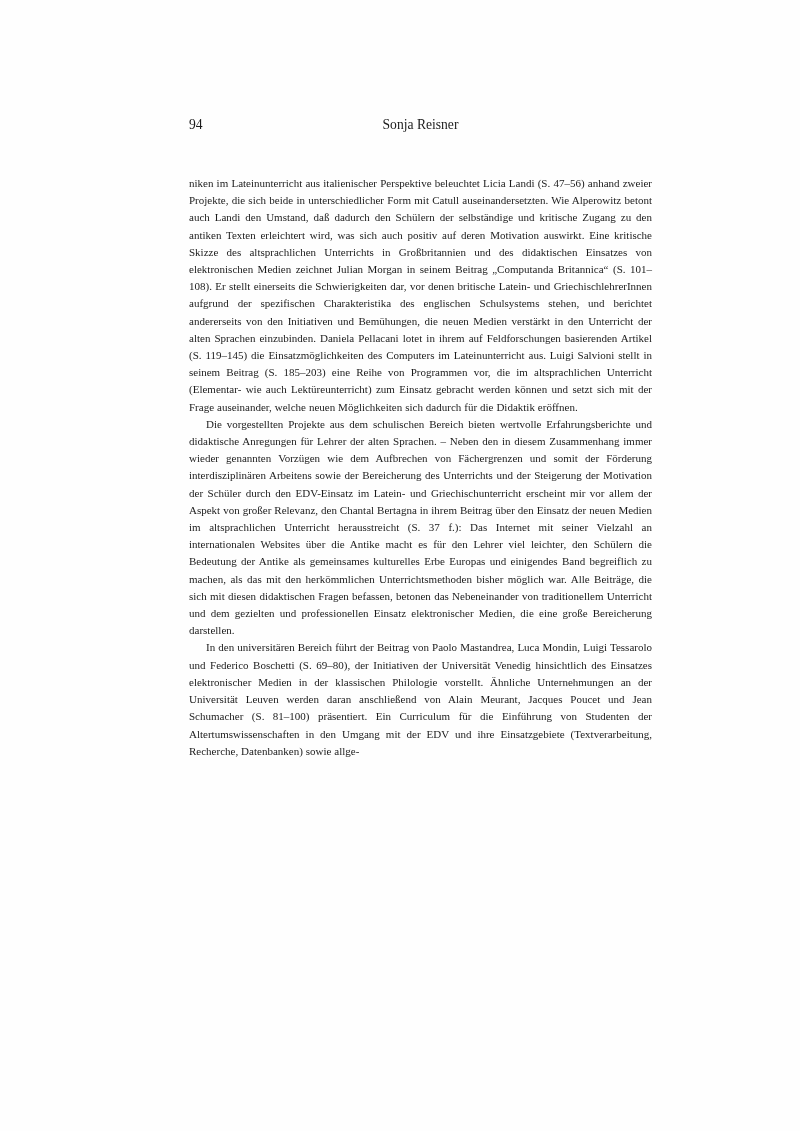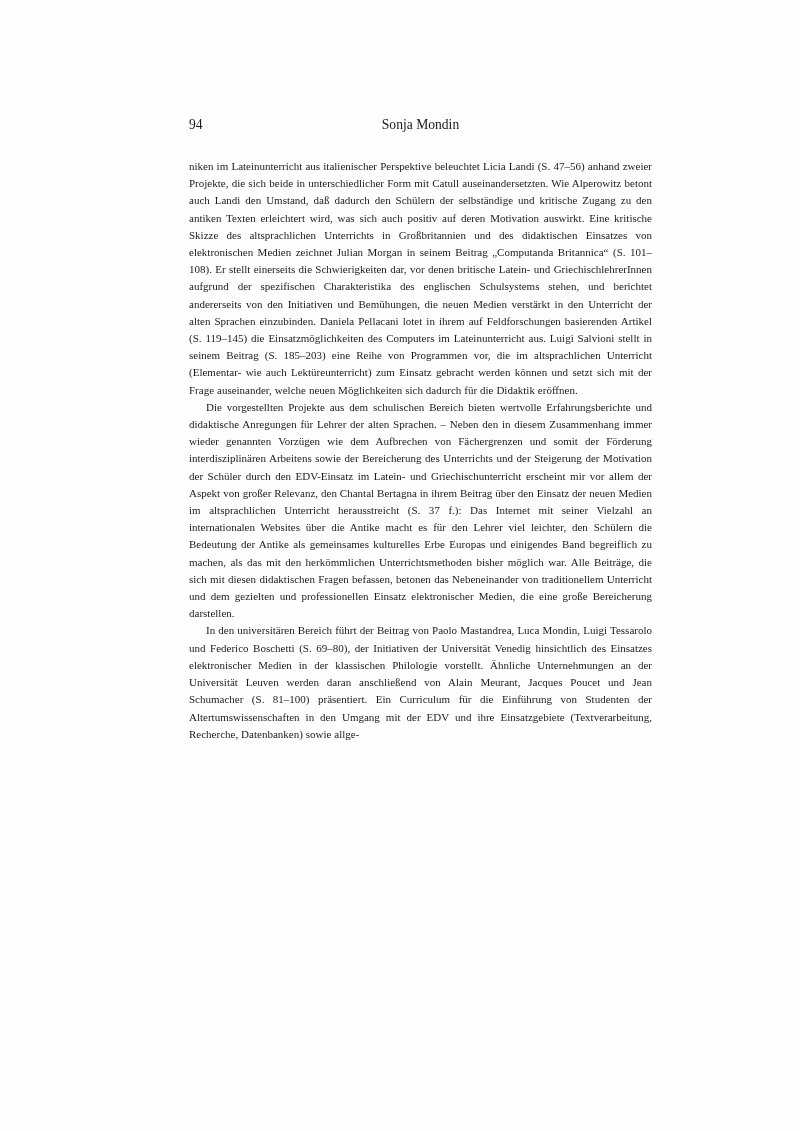--- a/index.html
+++ b/index.html
@@ -21,21 +21,21 @@
     position: absolute;
     left: 189px;
     top: 116px;
     width: 463px;
   }
   .running-header {
     position: relative;
     text-align: center;
     font-size: 13.6px;
     line-height: 17px;
-    margin-bottom: 25px;
+    margin-bottom: 42px;
   }
   .page-number {
     position: absolute;
     left: 0;
     top: 0;
   }
   .para {
     font-size: 11px;
     line-height: 17.2px;
     text-align: justify;
@@ -45,19 +45,19 @@
     text-indent: 17px;
   }
 </style>
 </head>
 <body>
 
 <div class="page">
   <div class="content">
     <div class="running-header">
       <span class="page-number">94</span>
-      <span class="running-head">Sonja Mondin</span>
+      <span class="running-head">Sonja Reisner</span>
     </div>
     <p class="para">niken im Lateinunterricht aus italienischer Perspektive beleuchtet Licia Landi (S. 47–56) anhand zweier Projekte, die sich beide in unterschiedlicher Form mit Catull auseinandersetzten. Wie Alperowitz betont auch Landi den Umstand, daß dadurch den Schülern der selbständige und kritische Zugang zu den antiken Texten erleichtert wird, was sich auch positiv auf deren Motivation auswirkt. Eine kritische Skizze des altsprachlichen Unterrichts in Großbritannien und des didaktischen Einsatzes von elektronischen Medien zeichnet Julian Morgan in seinem Beitrag „Computanda Britannica“ (S. 101–108). Er stellt einerseits die Schwierigkeiten dar, vor denen britische Latein- und GriechischlehrerInnen aufgrund der spezifischen Charakteristika des englischen Schulsystems stehen, und berichtet andererseits von den Initiativen und Bemühungen, die neuen Medien verstärkt in den Unterricht der alten Sprachen einzubinden. Daniela Pellacani lotet in ihrem auf Feldforschungen basierenden Artikel (S. 119–145) die Einsatzmöglichkeiten des Computers im Lateinunterricht aus. Luigi Salvioni stellt in seinem Beitrag (S. 185–203) eine Reihe von Programmen vor, die im altsprachlichen Unterricht (Elementar- wie auch Lektüreunterricht) zum Einsatz gebracht werden können und setzt sich mit der Frage auseinander, welche neuen Möglichkeiten sich dadurch für die Didaktik eröffnen.</p>
     <p class="para indent">Die vorgestellten Projekte aus dem schulischen Bereich bieten wertvolle Erfahrungsberichte und didaktische Anregungen für Lehrer der alten Sprachen. – Neben den in diesem Zusammenhang immer wieder genannten Vorzügen wie dem Aufbrechen von Fächergrenzen und somit der Förderung interdisziplinären Arbeitens sowie der Bereicherung des Unterrichts und der Steigerung der Motivation der Schüler durch den EDV-Einsatz im Latein- und Griechischunterricht erscheint mir vor allem der Aspekt von großer Relevanz, den Chantal Bertagna in ihrem Beitrag über den Einsatz der neuen Medien im altsprachlichen Unterricht herausstreicht (S. 37 f.): Das Internet mit seiner Vielzahl an internationalen Websites über die Antike macht es für den Lehrer viel leichter, den Schülern die Bedeutung der Antike als gemeinsames kulturelles Erbe Europas und einigendes Band begreiflich zu machen, als das mit den herkömmlichen Unterrichtsmethoden bisher möglich war. Alle Beiträge, die sich mit diesen didaktischen Fragen befassen, betonen das Nebeneinander von traditionellem Unterricht und dem gezielten und professionellen Einsatz elektronischer Medien, die eine große Bereicherung darstellen.</p>
     <p class="para indent">In den universitären Bereich führt der Beitrag von Paolo Mastandrea, Luca Mondin, Luigi Tessarolo und Federico Boschetti (S. 69–80), der Initiativen der Universität Venedig hinsichtlich des Einsatzes elektronischer Medien in der klassischen Philologie vorstellt. Ähnliche Unternehmungen an der Universität Leuven werden daran anschließend von Alain Meurant, Jacques Poucet und Jean Schumacher (S. 81–100) präsentiert. Ein Curriculum für die Einführung von Studenten der Altertumswissenschaften in den Umgang mit der EDV und ihre Einsatzgebiete (Textverarbeitung, Recherche, Datenbanken) sowie allge-</p>
   </div>
 </div>
 
 </body></html>

